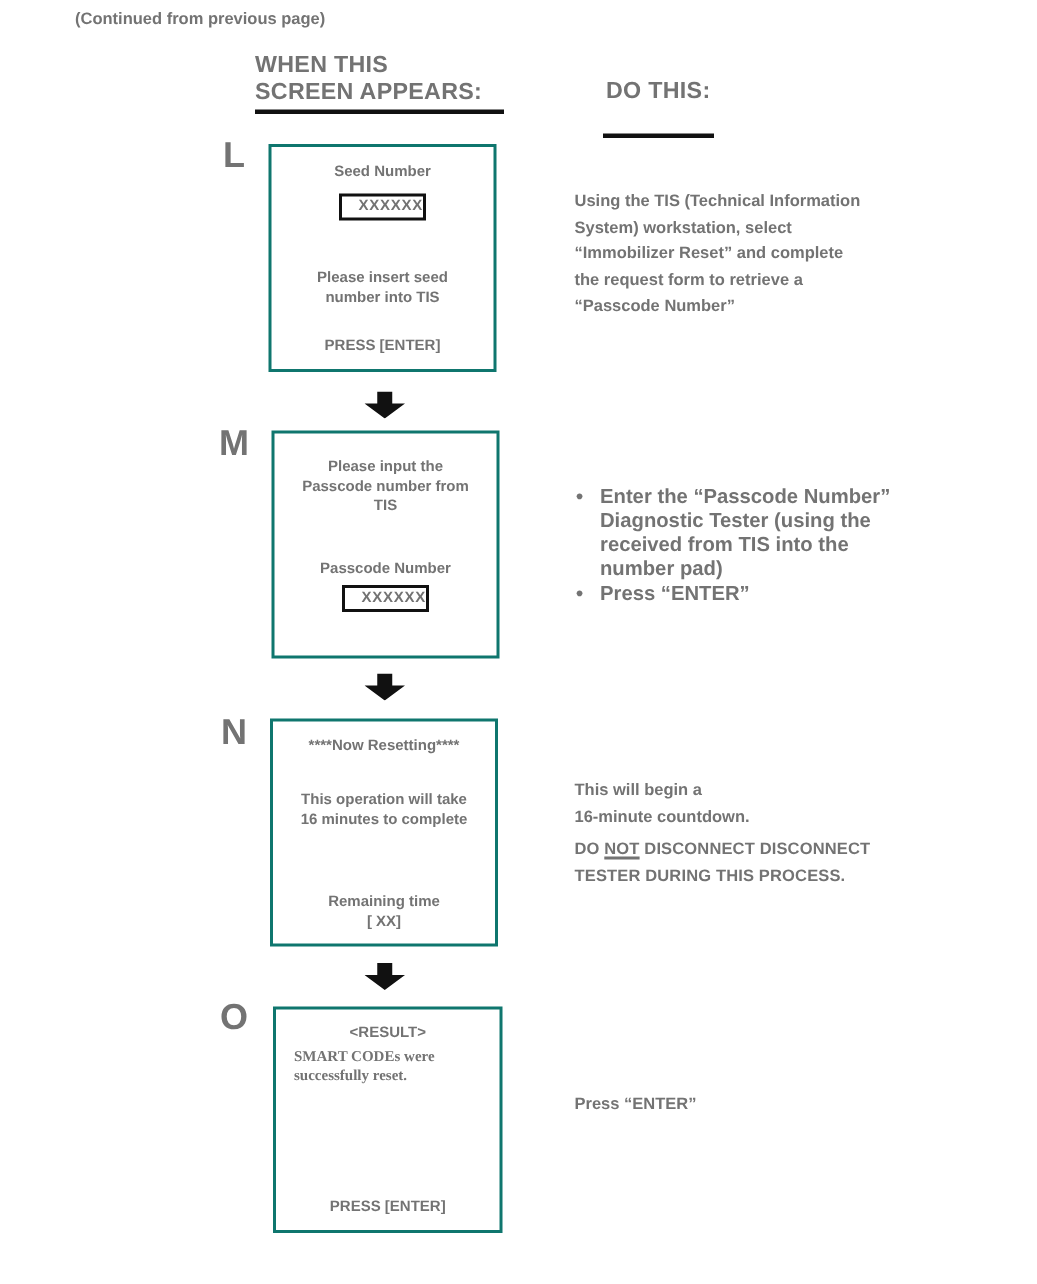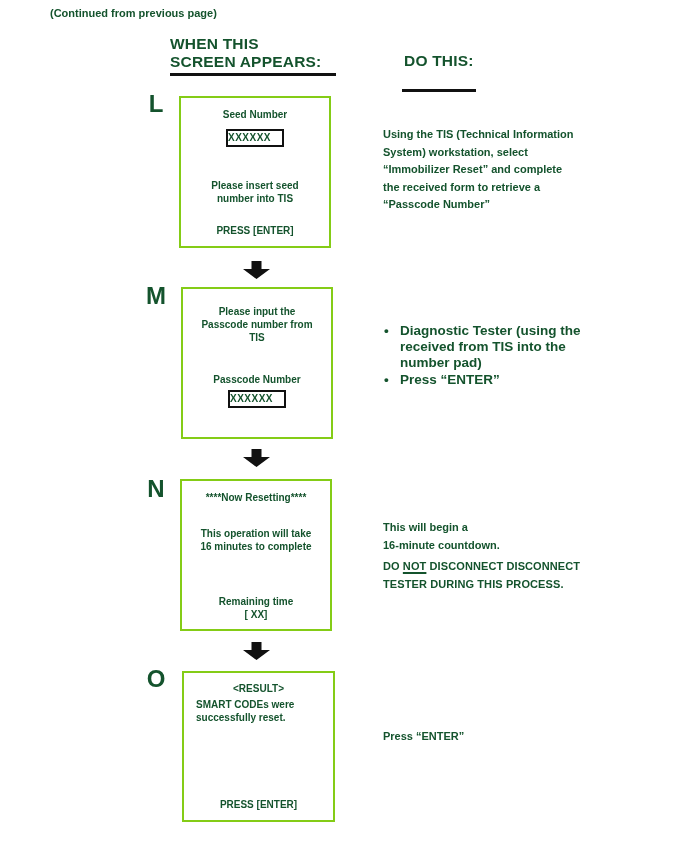--- a/index.html
+++ b/index.html
@@ -1,21 +1,21 @@
 <!DOCTYPE html>
 <html><head>
 <meta charset="utf-8">
 <style>
   html, body { margin: 0; padding: 0; background: #fff; }
   .page {
     position: relative;
     width: 691px;
     height: 856px;
     background: #ffffff;
-    color: #14532d;
+    color: #737373;
     font-family: "Liberation Sans", "DejaVu Sans", sans-serif;
     font-weight: bold;
     overflow: hidden;
   }
   .abs { position: absolute; }
 
   .continued { left: 50px; top: 7px; font-size: 11px; }
 
   .hdr { font-size: 15.5px; line-height: 17.5px; letter-spacing: 0.2px; }
   .hdr-left {
@@ -28,32 +28,32 @@
     border-bottom: 3px solid #111;
     padding: 0 2px 19px 2px;
   }
 
   .step-letter {
     width: 36px; text-align: center;
     font-size: 24px; line-height: 24px;
   }
 
   .screen {
-    border: 2px solid #84cc16;
+    border: 2px solid #0f766e;
     background: #fff;
     font-size: 10px;
     line-height: 13px;
   }
   .scr-center { position: absolute; left: 0; right: 0; text-align: center; }
-  .scr-left   { position: absolute; text-align: right; }
+  .scr-left   { position: absolute; text-align: right; font-family: Liberation Serif, serif; }
   .field {
     position: absolute; left: 50%; transform: translateX(-50%);
     border: 2px solid #111;
     width: 54px; height: 14px;
-    text-align: left; line-height: 14px;
+    text-align: right; line-height: 14px;
     letter-spacing: 0.5px;
     background: #fff;
   }
 
   .arrow { width: 27px; height: 18px; }
 
   .instr { font-size: 11px; line-height: 17.5px; width: 290px; }
   .instr .caps-line { letter-spacing: 0.1px; }
   .u-not { text-decoration: underline; text-decoration-thickness: 2px; text-underline-offset: 2px; }
 
@@ -80,40 +80,41 @@
     <div class="scr-center" style="top:10px">Seed Number</div>
     <div class="field" style="top:31px">XXXXXX</div>
     <div class="scr-center" style="top:81px">Please insert seed</div>
     <div class="scr-center" style="top:94px">number into TIS</div>
     <div class="scr-center" style="top:126px">PRESS [ENTER]</div>
   </div>
   <div class="abs instr" style="left:383px;top:126px">
     <div>Using the TIS (Technical Information</div>
     <div>System) workstation, select</div>
     <div>“Immobilizer Reset” and complete</div>
-    <div>the received form to retrieve a</div>
+    <div>the request form to retrieve a</div>
     <div>“Passcode Number”</div>
   </div>
 
   <svg class="abs arrow" style="left:243px;top:261px" viewBox="0 0 27 18">
     <path d="M8.5,0 h10 v8 h8.5 L13.5,18 0,8 h8.5 z" fill="#111"></path>
   </svg>
 
   <div class="abs step-letter" style="left:138px;top:284px">M</div>
   <div class="abs screen" style="left:181px;top:287px;width:148px;height:148px">
     <div class="scr-center" style="top:16px">Please input the</div>
     <div class="scr-center" style="top:29px">Passcode number from</div>
     <div class="scr-center" style="top:42px">TIS</div>
     <div class="scr-center" style="top:84px">Passcode Number</div>
     <div class="field" style="top:101px">XXXXXX</div>
   </div>
   <div class="abs bullets" style="left:384px;top:323px">
     <div class="bullet-item">
       <span class="bullet-marker">•</span>
       <div>
+        <div>Enter the “Passcode Number”</div>
         <div>Diagnostic Tester (using the</div>
         <div>received from TIS into the</div>
         <div>number pad)</div>
       </div>
     </div>
     <div class="bullet-item">
       <span class="bullet-marker">•</span>
       <div>Press “ENTER”</div>
     </div>
   </div>

